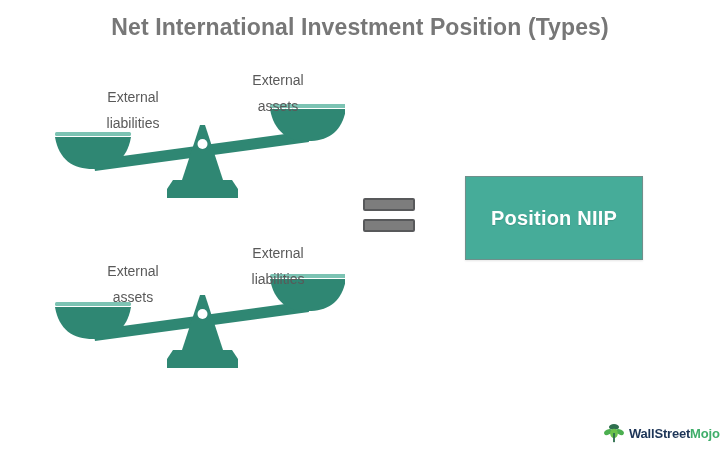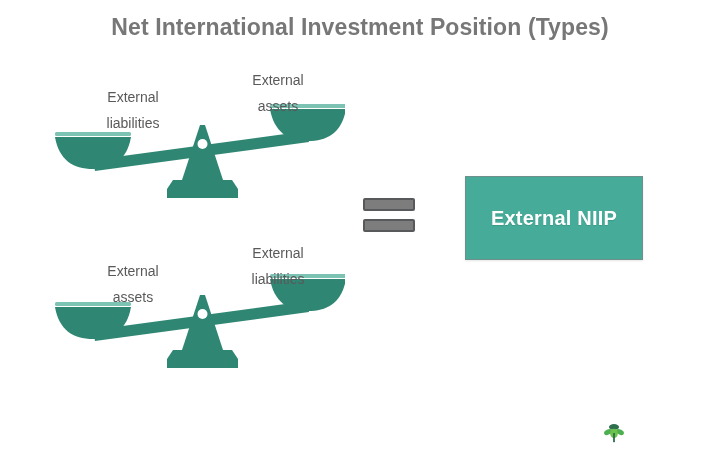--- a/index.html
+++ b/index.html
@@ -188,21 +188,21 @@
       <div class="pan-label r1-right">External
 assets</div>
     </div>
 
     <div class="equals equals-positive">
       <div class="equals-bar top"></div>
       <div class="equals-bar bottom"></div>
     </div>
 
     <div class="result-box result-box-positive">
-      <span class="result-text">External NIIP</span>
+      <span class="result-text">Position NIIP</span>
     </div>
   </div>
 
   <div class="row row-negative">
 
     <div class="scale-wrap">
       <svg class="scale-svg" viewBox="0 0 290 180" xmlns="http://www.w3.org/2000/svg">
         <g fill="#2f8773">
           <path d="M 38 90 L 252 61 L 254 72 L 40 101 Z"></path>
           <rect x="35" y="70" width="5" height="24" rx="2"></rect>
@@ -235,15 +235,18 @@
   </div>
 
   <div class="logo">
     <svg class="logo-mark" viewBox="0 0 24 24" xmlns="http://www.w3.org/2000/svg">
       <ellipse cx="12" cy="5.5" rx="5.5" ry="3.2" fill="#2f6f4f"></ellipse>
       <ellipse cx="5.5" cy="11" rx="4.6" ry="2.8" fill="#4caf50" transform="rotate(-28 5.5 11)"></ellipse>
       <ellipse cx="18.5" cy="11" rx="4.6" ry="2.8" fill="#4caf50" transform="rotate(28 18.5 11)"></ellipse>
       <ellipse cx="12" cy="12.5" rx="4.2" ry="5.2" fill="#6cc24a"></ellipse>
       <rect x="11" y="12" width="2" height="10" fill="#2f6f4f"></rect>
     </svg>
+    <span class="logo-text">
+      <span class="wall">WallStreet</span><span class="mojo">Mojo</span>
+    </span>
   </div>
 
 </div>
 
 </body></html>

